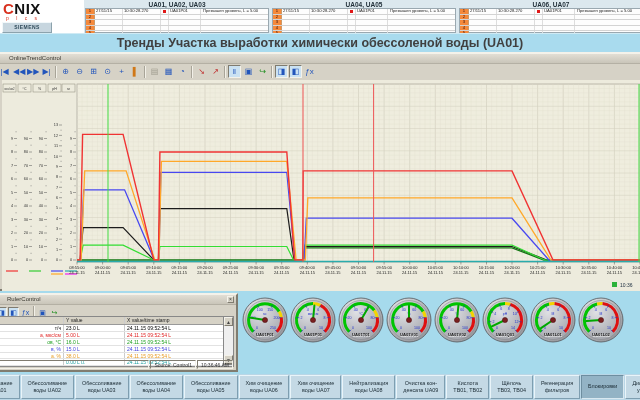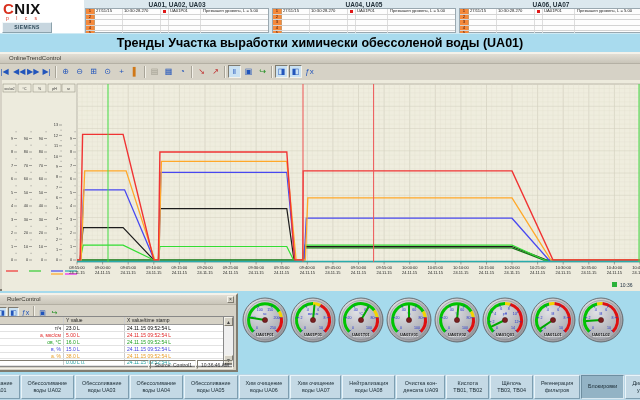--- a/index.html
+++ b/index.html
@@ -23,21 +23,21 @@
   .al-date{width:26px;border-right:1px solid #DDD;padding-left:1px;}
   .al-time{width:36px;border-right:1px solid #DDD;padding-left:1px;}
   .al-ico{width:7px;border-right:1px solid #DDD;position:relative;}
   .al-flag{position:absolute;left:1.5px;top:1px;width:3px;height:3px;background:#E01818;}
   .al-tag{width:30px;border-right:1px solid #DDD;padding-left:1px;}
   .al-msg{flex:1;padding-left:2px;white-space:nowrap;overflow:hidden;}
 
   
   #title-strip{position:absolute;left:0;top:33px;width:640px;height:19px;background:#A9DBEE;
     border-top:1px solid #CFEAF4;border-bottom:1px solid #86B8CE;}
-  #title-strip span{display:block;text-align:center;font-size:12.5px;font-weight:bold;color:#000000;line-height:18px;}
+  #title-strip span{display:block;text-align:center;font-size:12.5px;font-weight:bold;color:#404040;line-height:18px;}
 
   
   .win{position:absolute;background:#D6D2C6;border:2px solid;border-color:#F4F2EA #807C70 #807C70 #F4F2EA;box-sizing:border-box;}
   .win-title{height:9px;background:linear-gradient(#E2DED4,#C9C5B9);font-size:6px;color:#3A382F;
     line-height:9px;padding-left:13px;border-bottom:1px solid #B4B0A4;position:relative;}
   .win-x{position:absolute;right:2px;top:1px;width:7px;height:7px;background:#D6D2C6;border:1px solid;
     border-color:#F4F2EA #807C70 #807C70 #F4F2EA;font-size:5px;line-height:5px;text-align:center;color:#333;box-sizing:border-box;}
   .tb{display:flex;align-items:center;padding:1px 2px;}
   .tbtn{width:13px;height:13px;margin-right:1px;border:1px solid #D6D2C6;box-sizing:border-box;
     font-size:8px;line-height:11px;text-align:center;color:#2255BB;background:#D6D2C6;cursor:default;}

